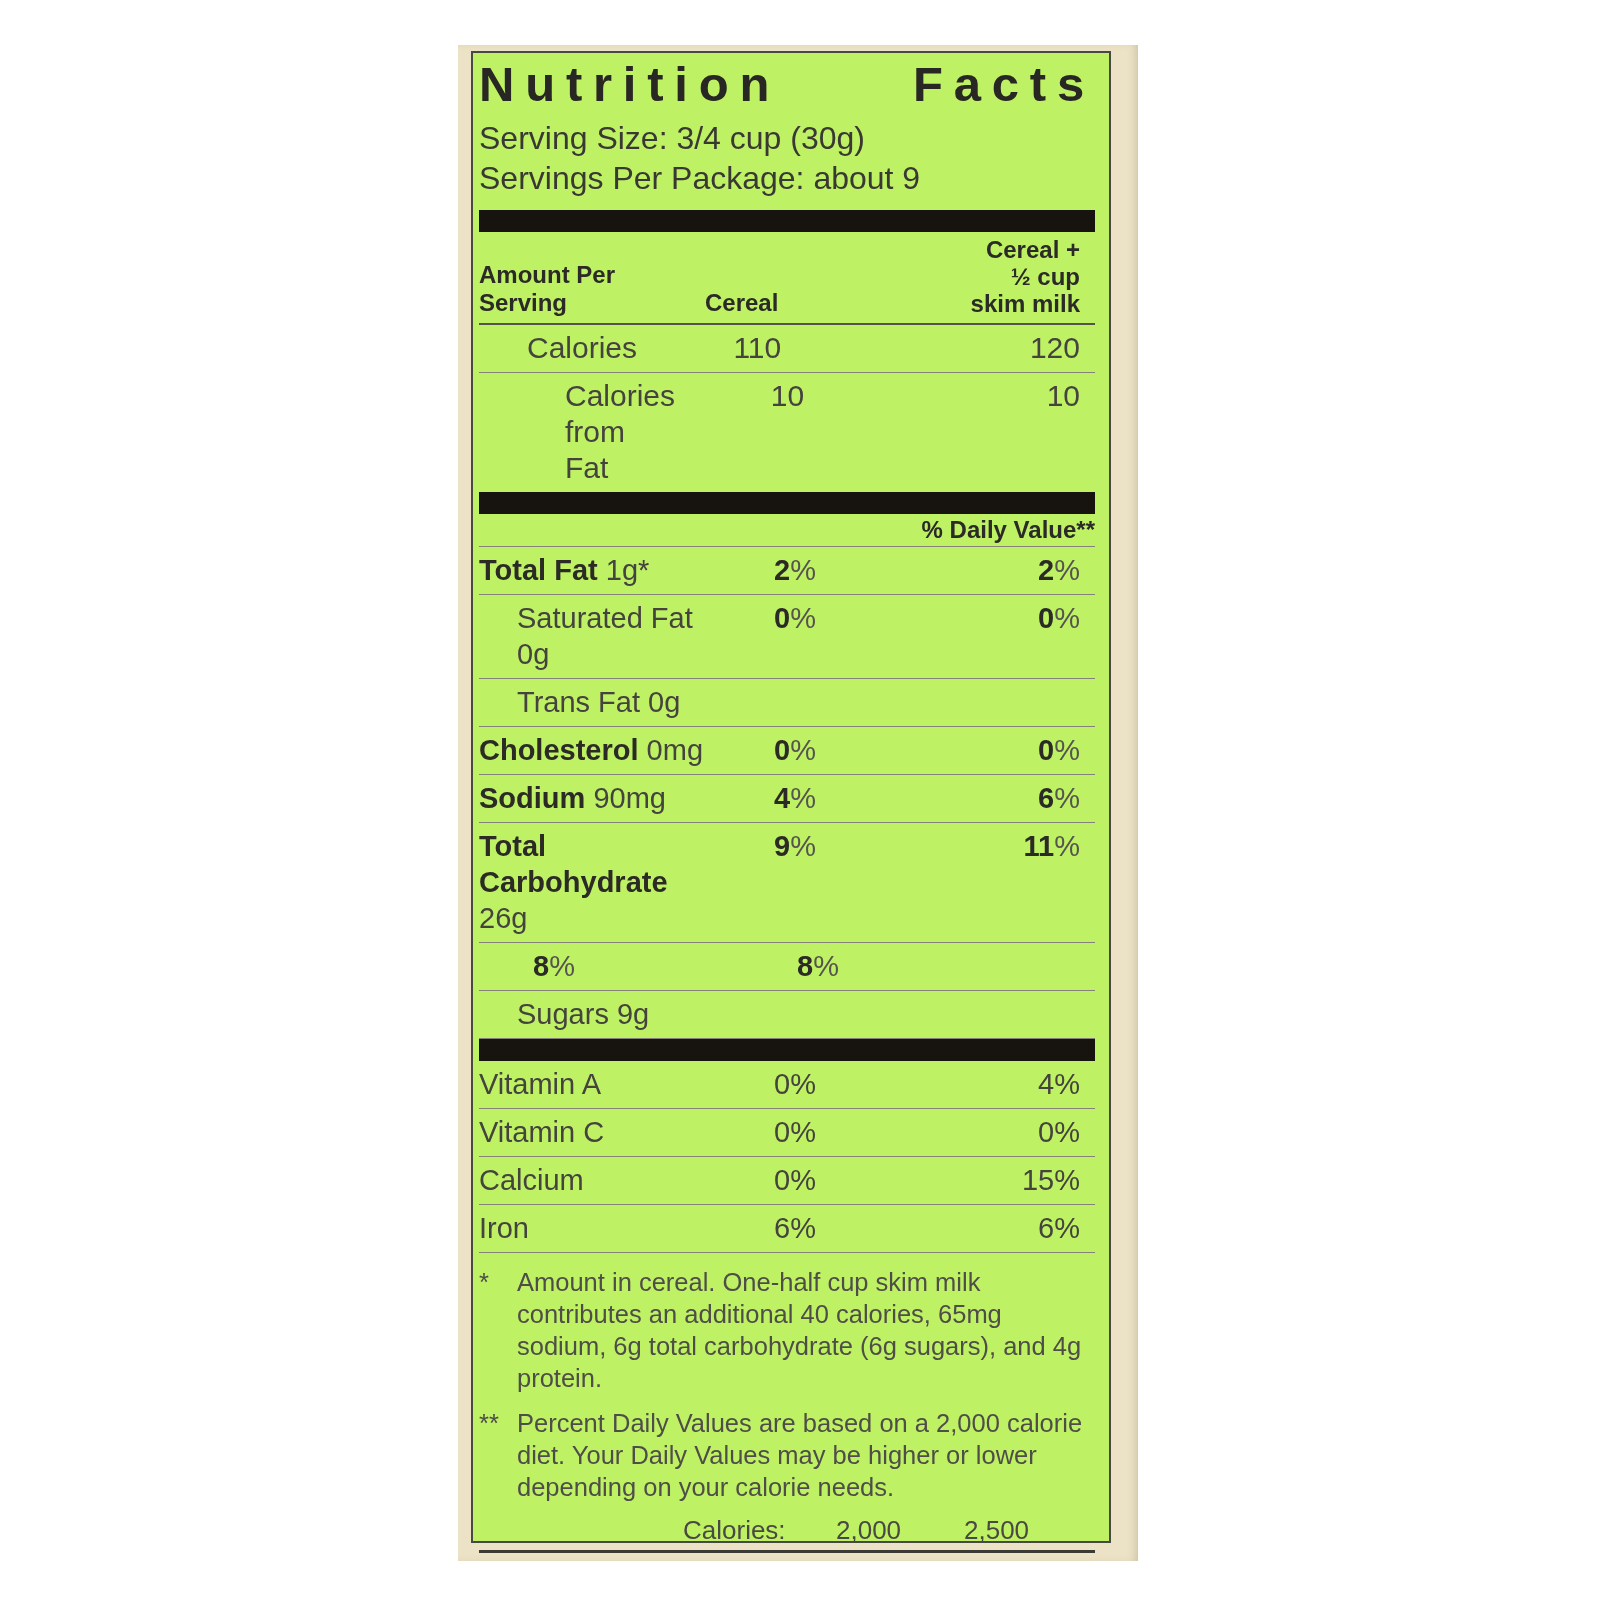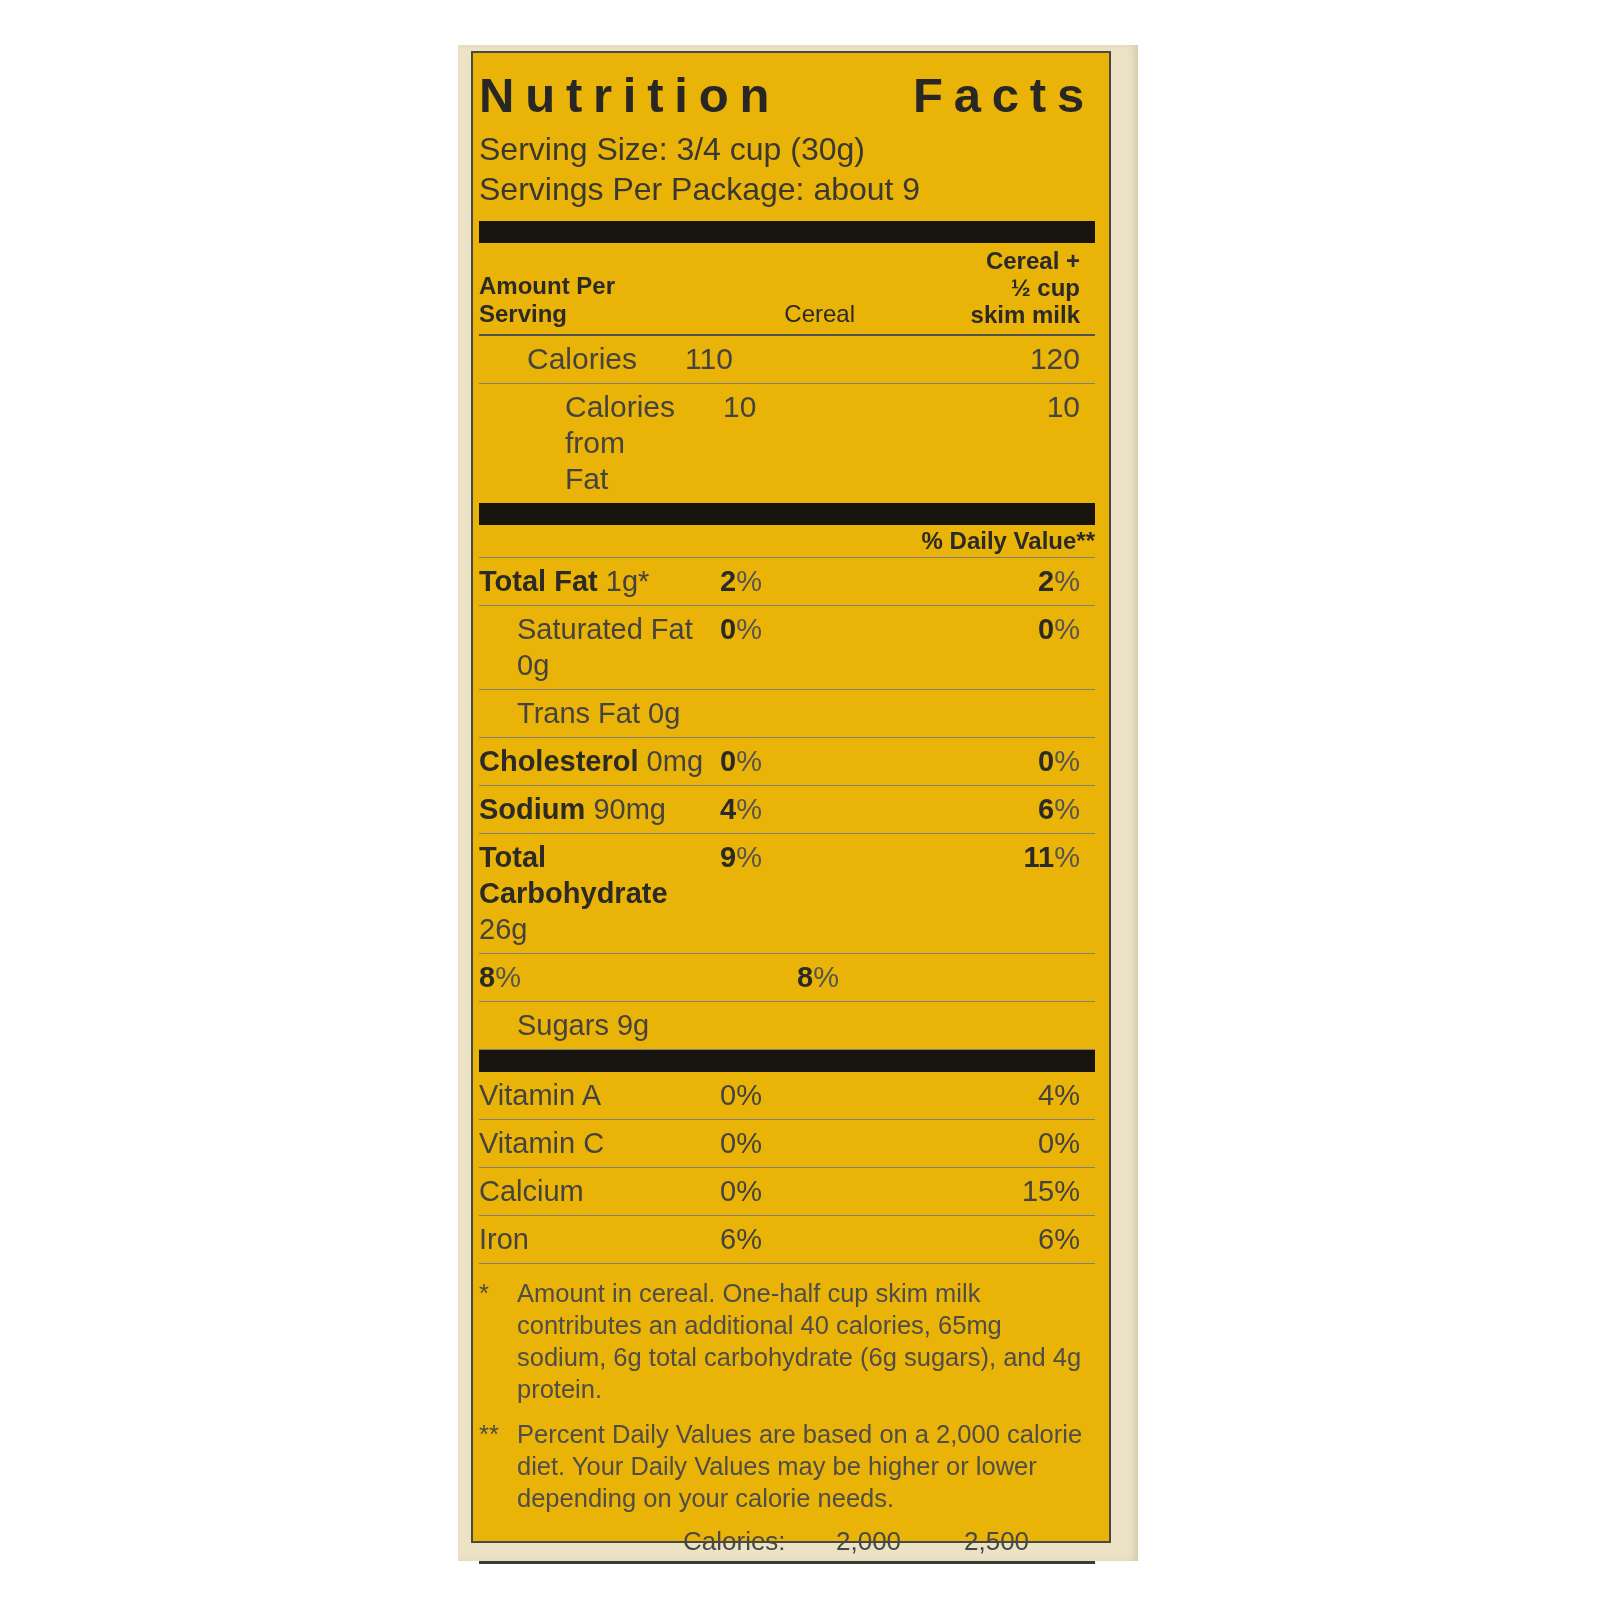--- a/index.html
+++ b/index.html
@@ -1,41 +1,41 @@
 <!DOCTYPE html>
 <html><head>
 <meta charset="utf-8">
 <style>
   html,body{margin:0;padding:0;background:#ffffff;}
   .page{position:relative;width:1600px;height:1600px;background:#ffffff;overflow:hidden;
         font-family:"Liberation Sans",sans-serif;}
   .box-edge{position:absolute;left:458px;top:45px;width:680px;height:1516px;
         background:#ece3c7;box-shadow:inset -6px 0 8px -4px rgba(160,150,110,.45);}
   .label{position:absolute;left:13px;top:6px;width:640px;height:1492px;box-sizing:border-box;
-        background:#eab308;border:2px solid #4a4843;padding:12px 14px 6px 6px;color:#3b3933;}
+        background:#bef264;border:2px solid #4a4843;padding:1px 14px 6px 6px;color:#3b3933;}
 
   .title-row{display:flex;justify-content:space-between;align-items:baseline;
         font-weight:bold;font-size:49px;line-height:56px;letter-spacing:.22em;color:#292723;
         margin:2px 0 6px 0;}
   .serving{font-size:32px;line-height:40px;color:#3a3833;}
 
   .bar{height:22px;background:#171410;}
   .bar.first{margin-top:12px;}
 
   .colhead{display:flex;align-items:flex-end;padding:4px 0 6px 0;border-bottom:2px solid #55534d;}
   .colhead .aps{flex:1;font-size:24px;font-weight:bold;color:#2b2a26;}
-  .colhead .c1h{width:150px;text-align:right;font-size:24px;font-weight:normal;color:#2b2a26;}
+  .colhead .c1h{width:150px;font-size:24px;font-weight:bold;color:#2b2a26;}
   .colhead .c2h{width:225px;text-align:right;font-size:24px;font-weight:bold;color:#2b2a26;
         line-height:27px;padding-right:15px;}
 
   .row{display:flex;align-items:baseline;border-bottom:1px solid #83817a;padding:5px 0 6px 0;}
   .row.noline{border-bottom:none;}
   .row .nm{flex:1;font-size:29px;line-height:36px;color:#45433d;}
   .row .nm .bname{font-weight:bold;color:#2c2a25;}
-  .row .c1{width:150px;text-align:left;font-size:29px;line-height:36px;color:#45433d;}
+  .row .c1{width:150px;text-align:center;font-size:29px;line-height:36px;color:#45433d;}
   .row .c2{width:225px;box-sizing:border-box;text-align:right;padding-right:15px;
         font-size:29px;line-height:36px;color:#45433d;}
   .row.sub .nm{padding-left:38px;}
   .row.cal .nm,.row.cal .c1,.row.cal .c2{font-size:30px;margin-left:48px;}
 
   .pct b{font-weight:bold;color:#2c2a25;}
   .pcsign{font-weight:normal;color:#56544e;}
 
   .dvh{text-align:right;font-weight:bold;font-size:24px;line-height:26px;color:#2b2a26;
         padding:3px 0 3px 0;border-bottom:1px solid #83817a;}

